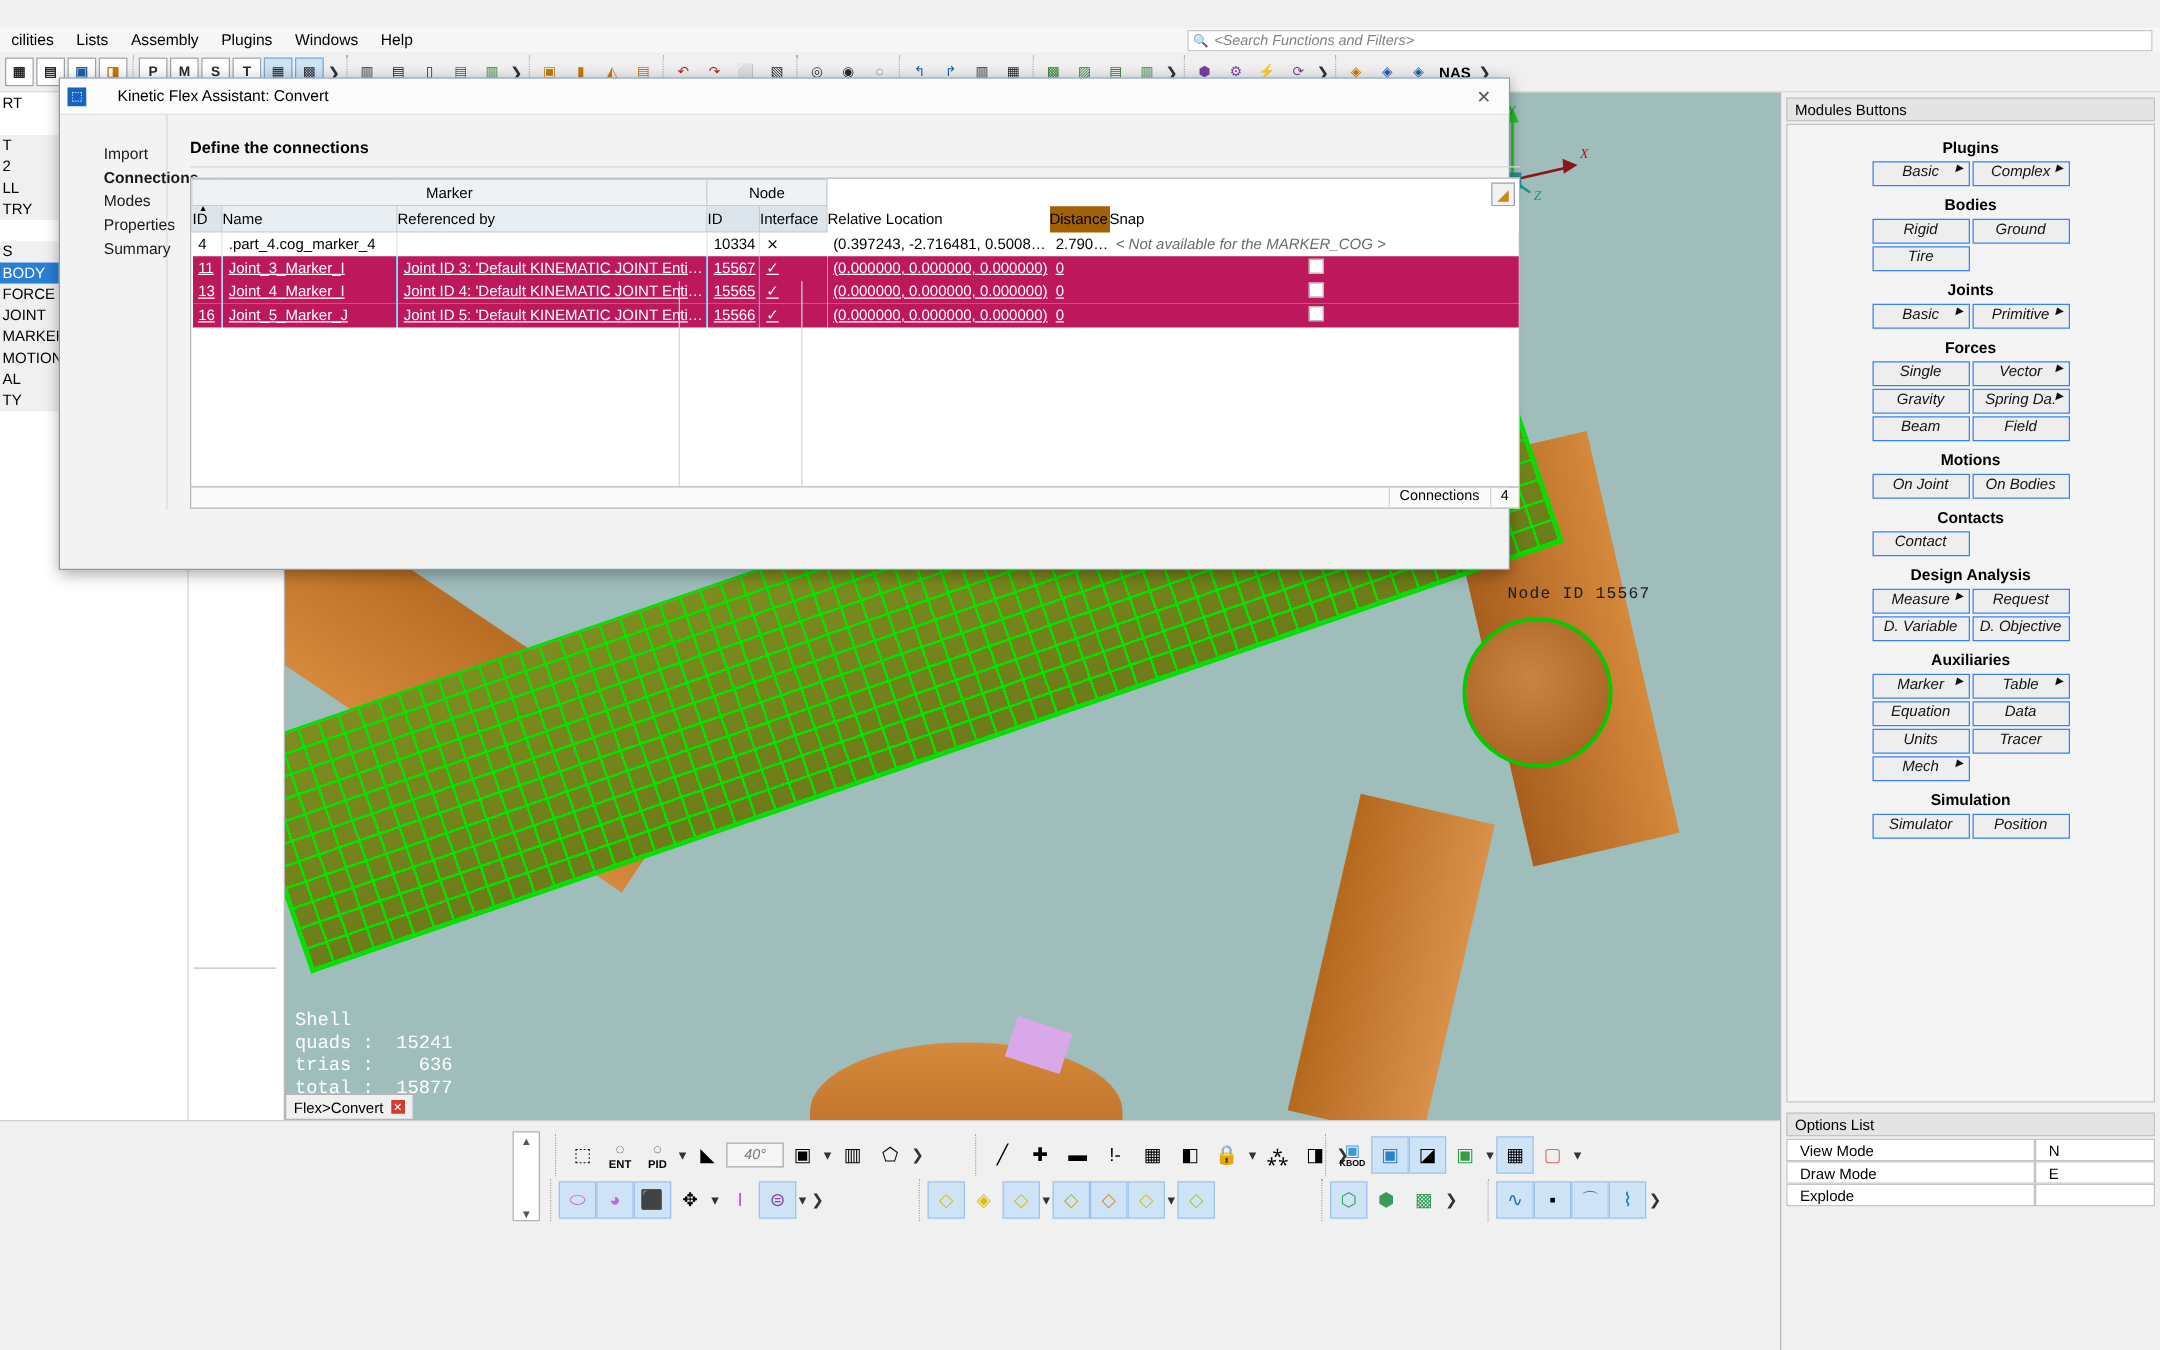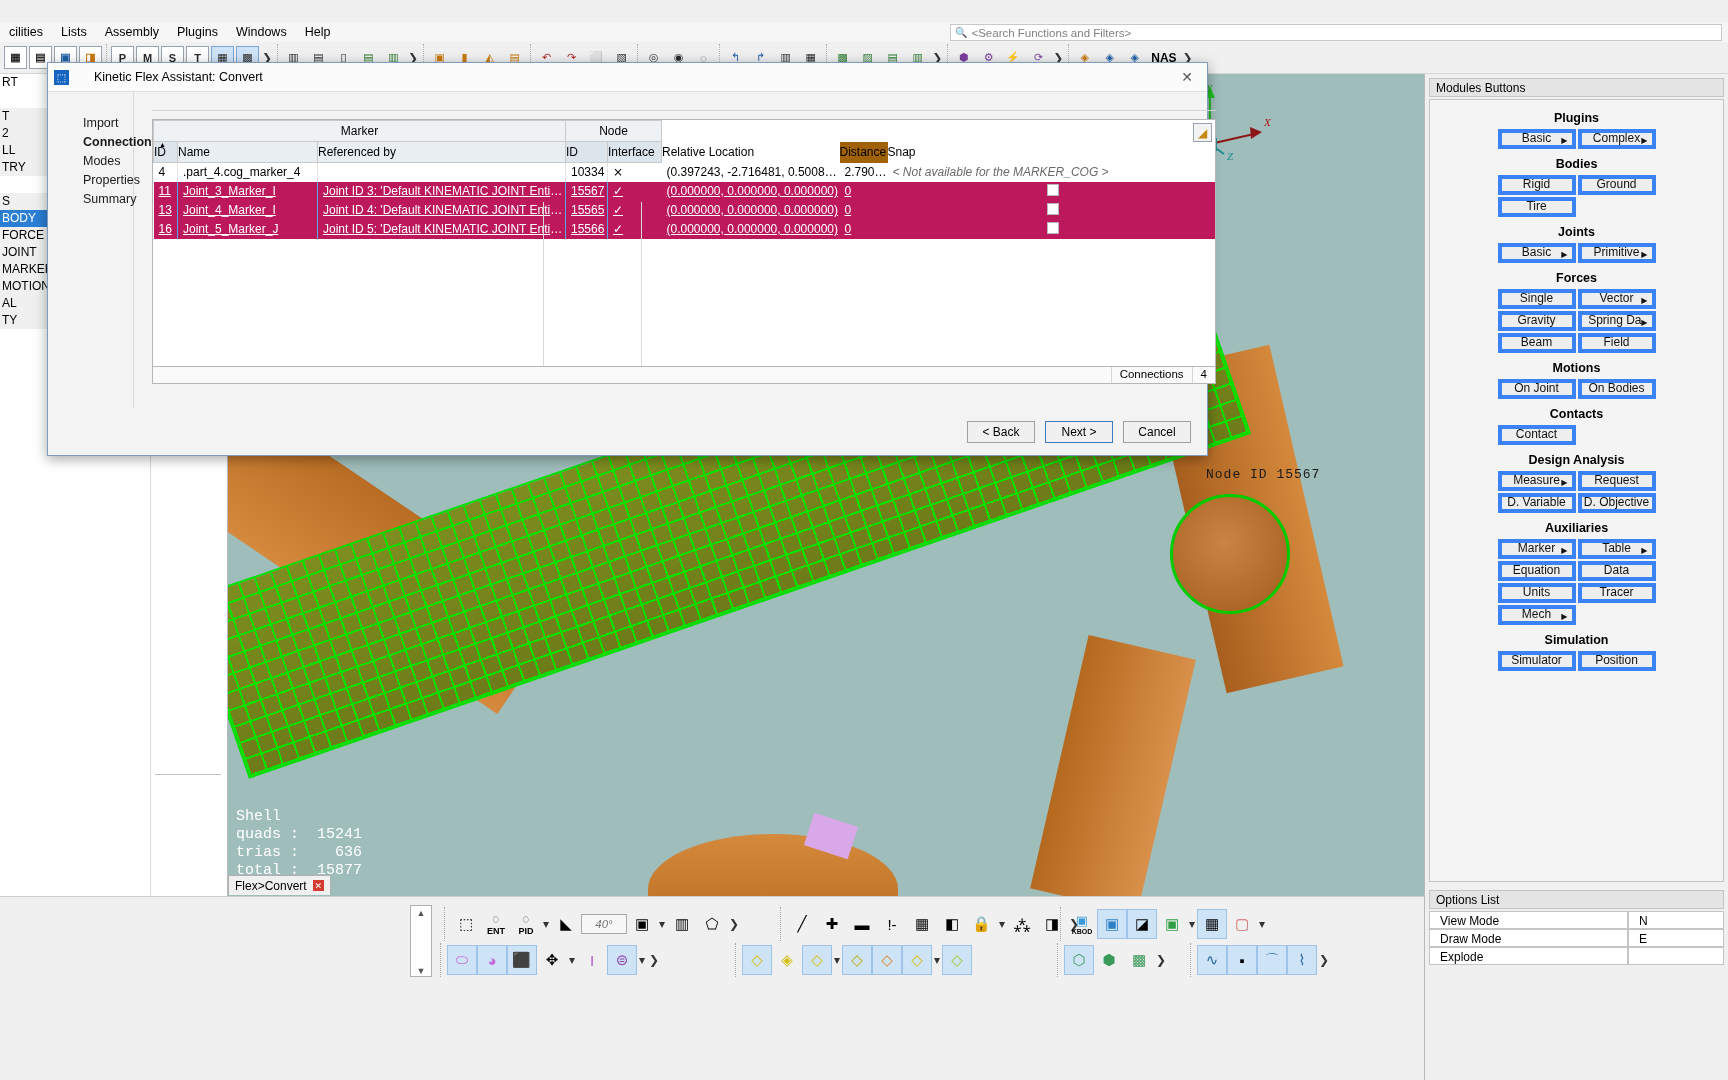--- a/index.html
+++ b/index.html
@@ -30,21 +30,21 @@
     position: absolute; left: 0; top: 22px; width: 1728px; height: 20px;
     background: #f6f6f6; display: flex; align-items: center;
   }
   .menuitem { padding: 0 9px; font-size: 12.5px; line-height: 20px; white-space: nowrap; }
   .searchbox {
     position: absolute; right: 6px; top: 2px; width: 772px; height: 17px;
     background: #ffffff; border: 1px solid #c8c8c8; display: flex; align-items: center;
     padding-left: 4px;
   }
   .searchbox .sicon { font-size: 10px; color: #4a79b5; margin-right: 4px; }
-  .searchbox .stext { color: #808080; font-size: 11.5px; }
+  .searchbox .stext { font-style: italic; color: #808080; font-size: 11.5px; }
 
   
   .toolbar {
     position: absolute; left: 0; top: 42px; width: 1728px; height: 32px;
     background: #f0f0f0; border-bottom: 1px solid #d6d6d6;
     display: flex; align-items: center; overflow: hidden;
   }
   .tgroup { display: flex; align-items: center; height: 28px; padding: 0 3px;
             border-left: 1px dotted #b0b0b0; }
   .tgroup:first-child { border-left: none; }
@@ -111,22 +111,22 @@
   .panelhdr {
     height: 19px; line-height: 19px; background: #e4e4e4; border: 1px solid #c4c4c4;
     padding-left: 6px; font-size: 12px; margin: 4px 4px 0 4px;
   }
   .modbox { margin: 2px 4px 0 4px; background: #f4f4f4; border: 1px solid #c4c4c4;
             height: 783px; padding-top: 4px; }
   .modgroup { font-weight: bold; text-align: center; font-size: 12.5px; margin: 7px 0 3px 0; }
   .modrow { display: flex; justify-content: center; gap: 0; }
   .modbtn {
     width: 78px; height: 20px; margin: 1px; background: #eeeeee;
-    border: 4px solid #3b82f6; font-size: 12px; display: flex; align-items: flex-end;
-    justify-content: center; position: relative; color: #111;
+    border: 1px solid #3b82f6; font-size: 12px; display: flex; align-items: flex-start;
+    justify-content: center; position: relative; color: #111; font-style: italic;
   }
   .modbtn .arrow { position: absolute; right: 4px; font-size: 8px; }
   .optlist { margin: 2px 4px 0 4px; }
   .optrow { display: flex; }
   .optcell {
     height: 18px; line-height: 18px; background: #ffffff; border: 1px solid #c4c4c4;
     font-size: 12px; padding-left: 10px; flex: 1;
   }
   .optcell.r { flex: 0 0 96px; }
 
@@ -631,20 +631,21 @@
     <div class="dlg-body">
       <div class="steps">
         <div class="step">Import</div>
         <div class="step active">Connections</div>
         <div class="step">Modes</div>
         <div class="step">Properties</div>
         <div class="step">Summary</div>
       </div>
 
       <div class="dlg-main">
+        <div class="dlg-h">Define the connections</div>
         <div class="dlg-sep"></div>
 
         <div class="gridwrap">
           <div class="snapbtn" style="color:#c8890f; font-size:12px;">◢</div>
           <table class="grid">
             <colgroup>
               <col style="width:24px">
                 <col style="width:140px">
                 <col style="width:248px">
               <col style="width:42px">
@@ -719,20 +720,15 @@
           </div>
         </div>
 
         <div class="gridfoot">
           <span class="lbl">Connections</span>
           <span class="lbl" style="min-width:22px; text-align:center;">4</span>
         </div>
       </div>
     </div>
 
-    <div class="dlg-foot">
-      <div class="dbtn">&lt; Back</div>
-      <div class="dbtn primary">Next &gt;</div>
-      <div class="dbtn">Cancel</div>
-    </div>
   </div>
 
 </div>
 
 </body></html>

